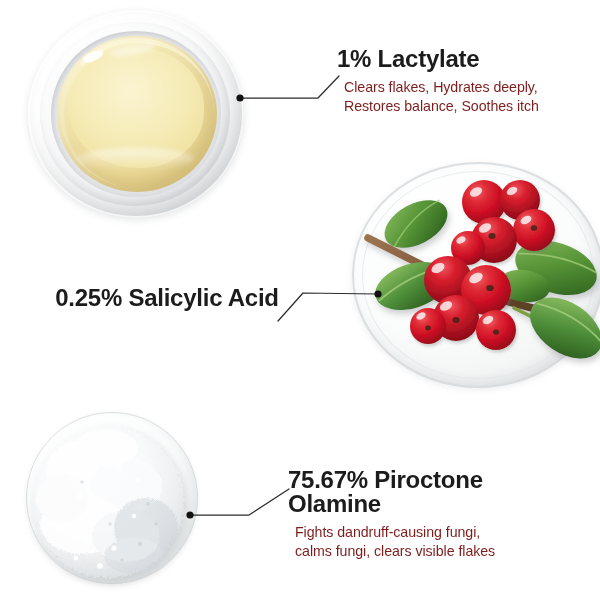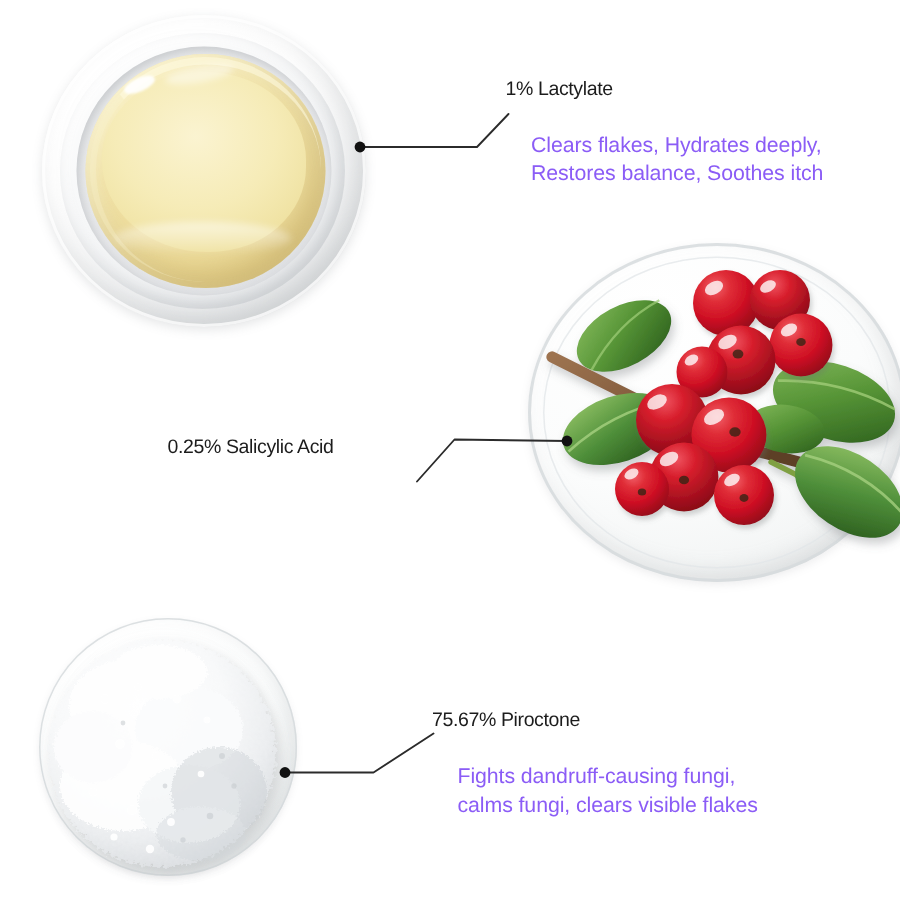--- a/index.html
+++ b/index.html
@@ -164,34 +164,34 @@
   .powder-art{position:absolute;left:0;top:0;width:180px;height:184px;}
 
   
   .leaders{position:absolute;left:0;top:0;width:600px;height:600px;pointer-events:none;}
 
   
   .callout{position:absolute;}
   .callout h3{
     margin:0 0 5px 0;
     font-family:"Liberation Sans", sans-serif;
-    font-size:13px;
-    font-weight:400;
+    font-size:24px;
+    font-weight:700;
     line-height:24px;
     letter-spacing:-.25px;
     color:#1c1c1c;
   }
   .callout p{
-    margin:17px;
+    margin:7px;
     font-family:"Liberation Sans", sans-serif;
     font-size:14.2px;
     font-weight:400;
     line-height:18.5px;
     letter-spacing:-.05px;
-    color:#8b5cf6;
+    color:#7f1d1d;
     white-space:pre-line;
   }
   #callout-lactylate{left:337px;top:47px;width:250px;text-align:left;}
   #callout-salicylic{left:28px;top:286px;width:290px;text-align:right;}
   #callout-salicylic h3{text-align:center;padding-right:12px;}
   #callout-piroctone{left:288px;top:468px;width:280px;text-align:left;}
 </style>
 </head>
 <body>
 
@@ -398,18 +398,18 @@
     <h3>1% Lactylate</h3>
     <p>Clears flakes, Hydrates deeply,
 Restores balance, Soothes itch</p>
   </div>
 
   <div class="callout" id="callout-salicylic">
     <h3>0.25% Salicylic Acid</h3>
   </div>
 
   <div class="callout" id="callout-piroctone">
-    <h3><span>75.67% Piroctone</span><br></h3>
+    <h3><span>75.67% Piroctone</span><br><span>Olamine</span></h3>
     <p>Fights dandruff-causing fungi,
 calms fungi, clears visible flakes</p>
   </div>
 
 </div>
 
 </body></html>

